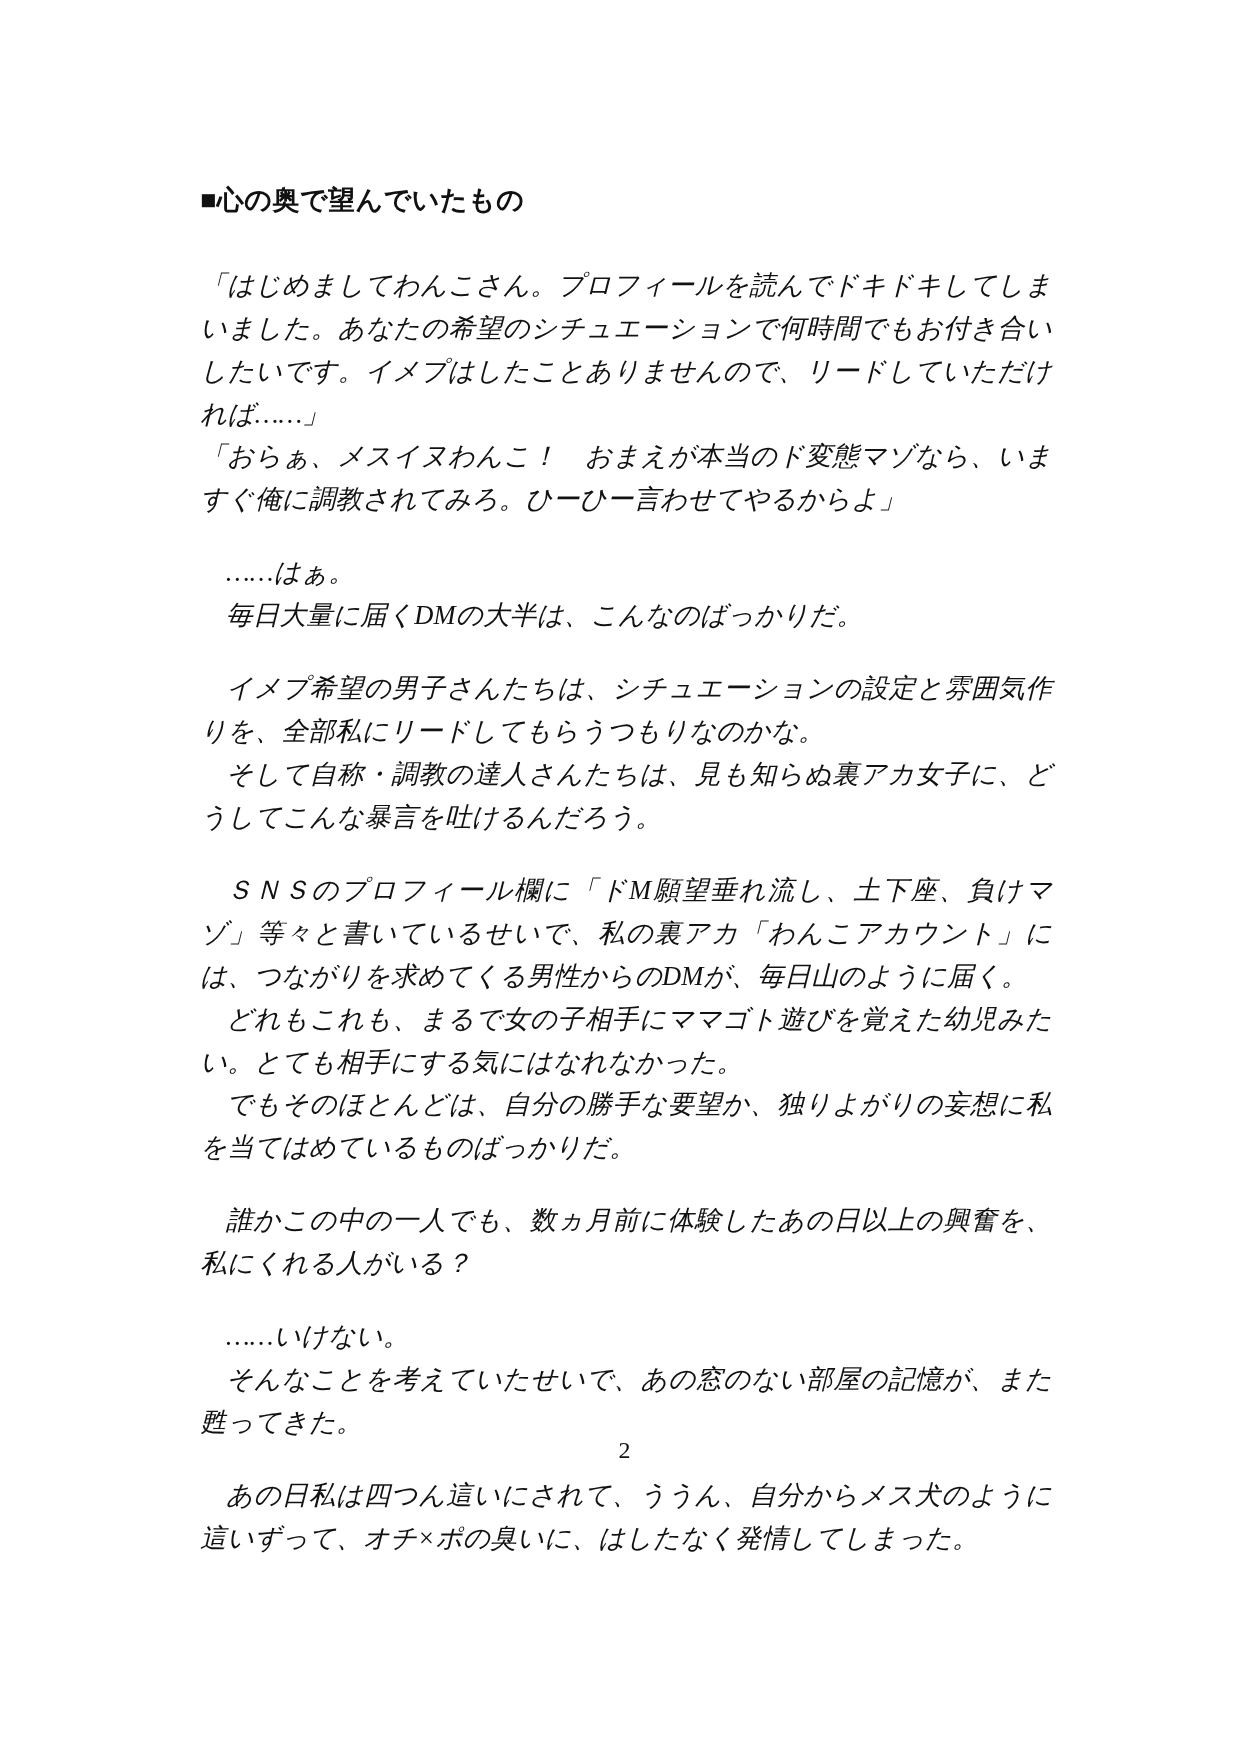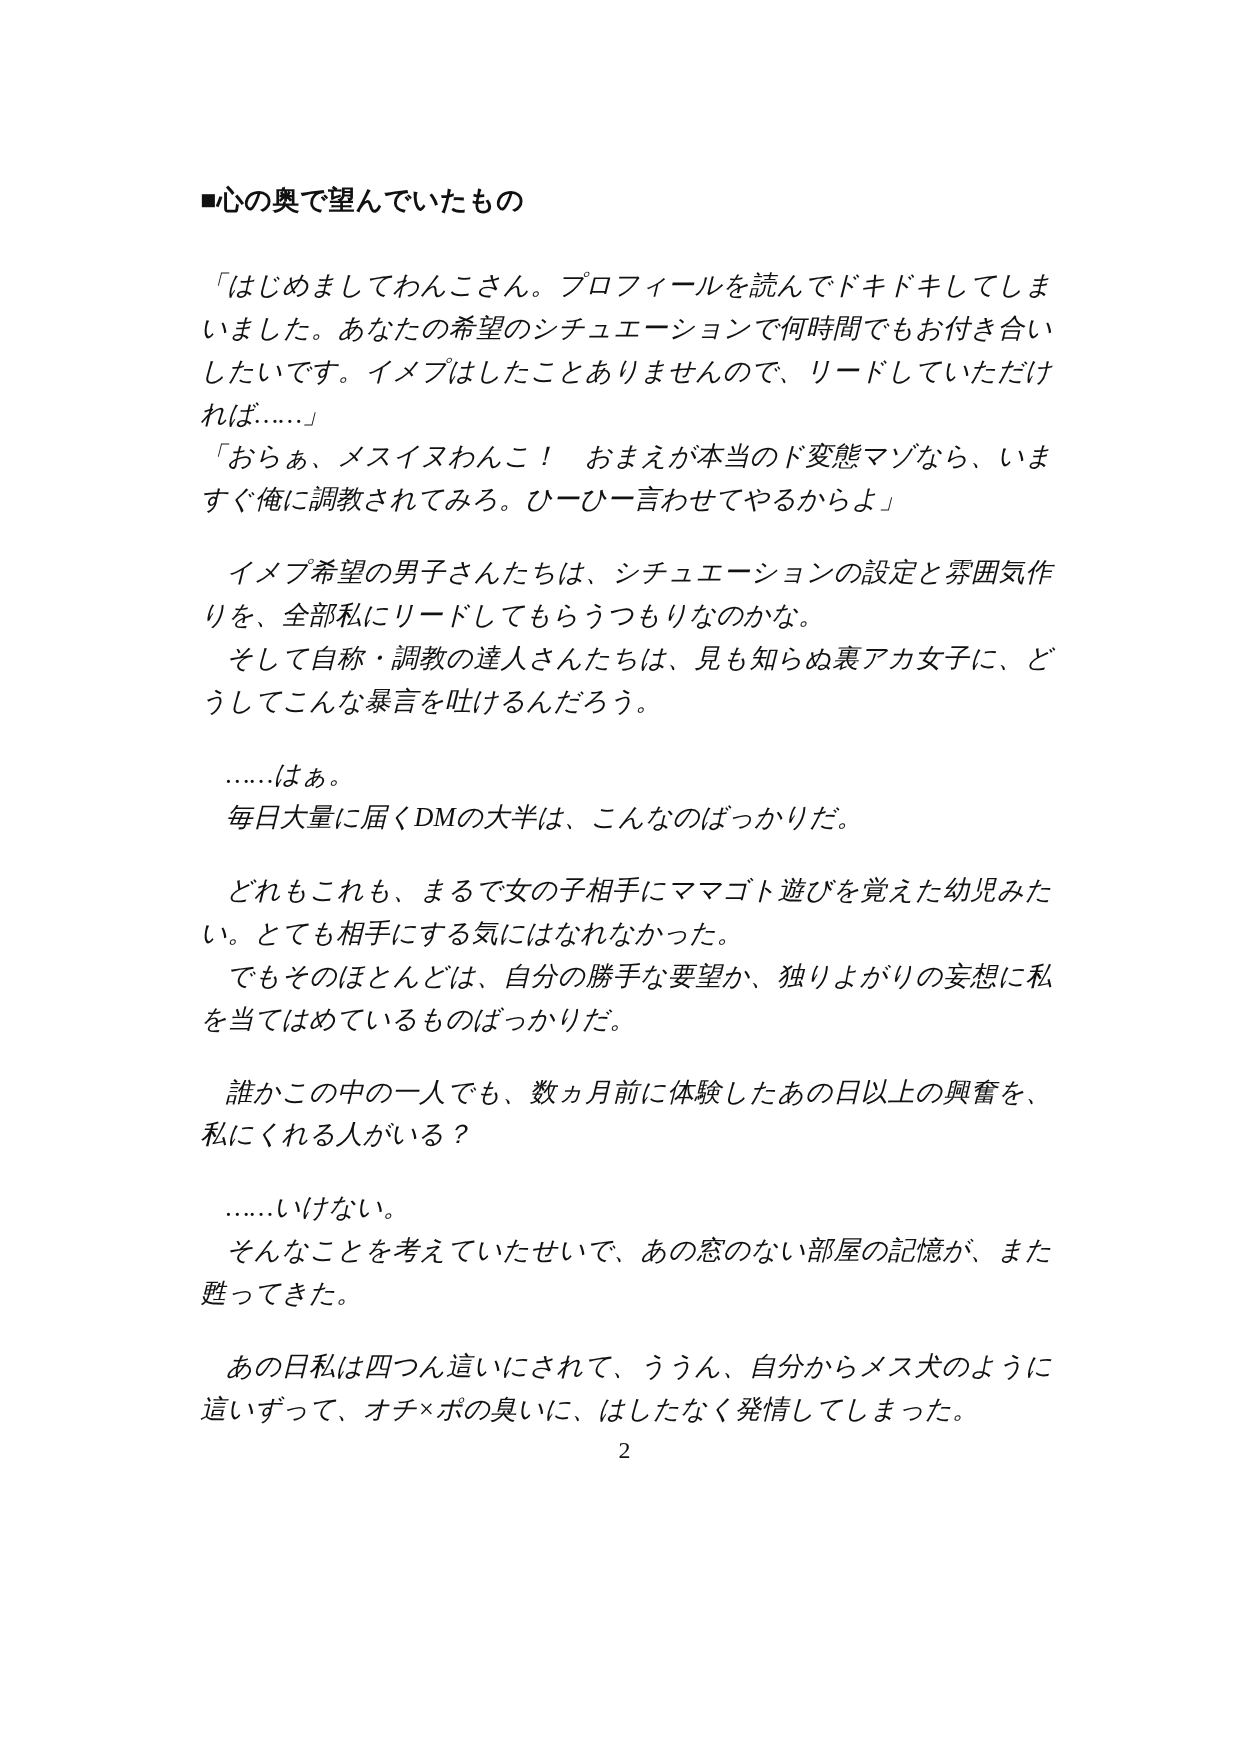--- a/index.html
+++ b/index.html
@@ -73,30 +73,31 @@
   <div class="content">
 
     <h1 class="heading">■心の奥で望んでいたもの</h1>
 
     <div class="block">
       <p class="para">「はじめましてわんこさん。プロフィールを読んでドキドキしてしまいました。あなたの希望のシチュエーションで何時間でもお付き合いしたいです。イメプはしたことありませんので、リードしていただければ……」</p>
       <p class="para">「おらぁ、メスイヌわんこ！　おまえが本当のド変態マゾなら、いますぐ俺に調教されてみろ。ひーひー言わせてやるからよ」</p>
     </div>
 
     <div class="block">
+      <p class="para indent">……はぁ。</p>
+      <p class="para indent">毎日大量に届くDMの大半は、こんなのばっかりだ。</p>
+    </div>
+
+    <div class="block">
       <p class="para indent">イメプ希望の男子さんたちは、シチュエーションの設定と雰囲気作りを、全部私にリードしてもらうつもりなのかな。</p>
       <p class="para indent">そして自称・調教の達人さんたちは、見も知らぬ裏アカ女子に、どうしてこんな暴言を吐けるんだろう。</p>
     </div>
 
     <div class="block">
-      <p class="para indent">……はぁ。</p>
-      <p class="para indent">毎日大量に届くDMの大半は、こんなのばっかりだ。</p>
-    </div>
-
-    <div class="block">
+      <p class="para indent">ＳＮＳのプロフィール欄に「ドM願望垂れ流し、土下座、負けマゾ」等々と書いているせいで、私の裏アカ「わんこアカウント」には、つながりを求めてくる男性からのDMが、毎日山のように届く。</p>
       <p class="para indent">どれもこれも、まるで女の子相手にママゴト遊びを覚えた幼児みたい。とても相手にする気にはなれなかった。</p>
       <p class="para indent">でもそのほとんどは、自分の勝手な要望か、独りよがりの妄想に私を当てはめているものばっかりだ。</p>
     </div>
 
 
     <div class="block">
       <p class="para indent">誰かこの中の一人でも、数ヵ月前に体験したあの日以上の興奮を、私にくれる人がいる？</p>
     </div>
 
     <div class="block">

